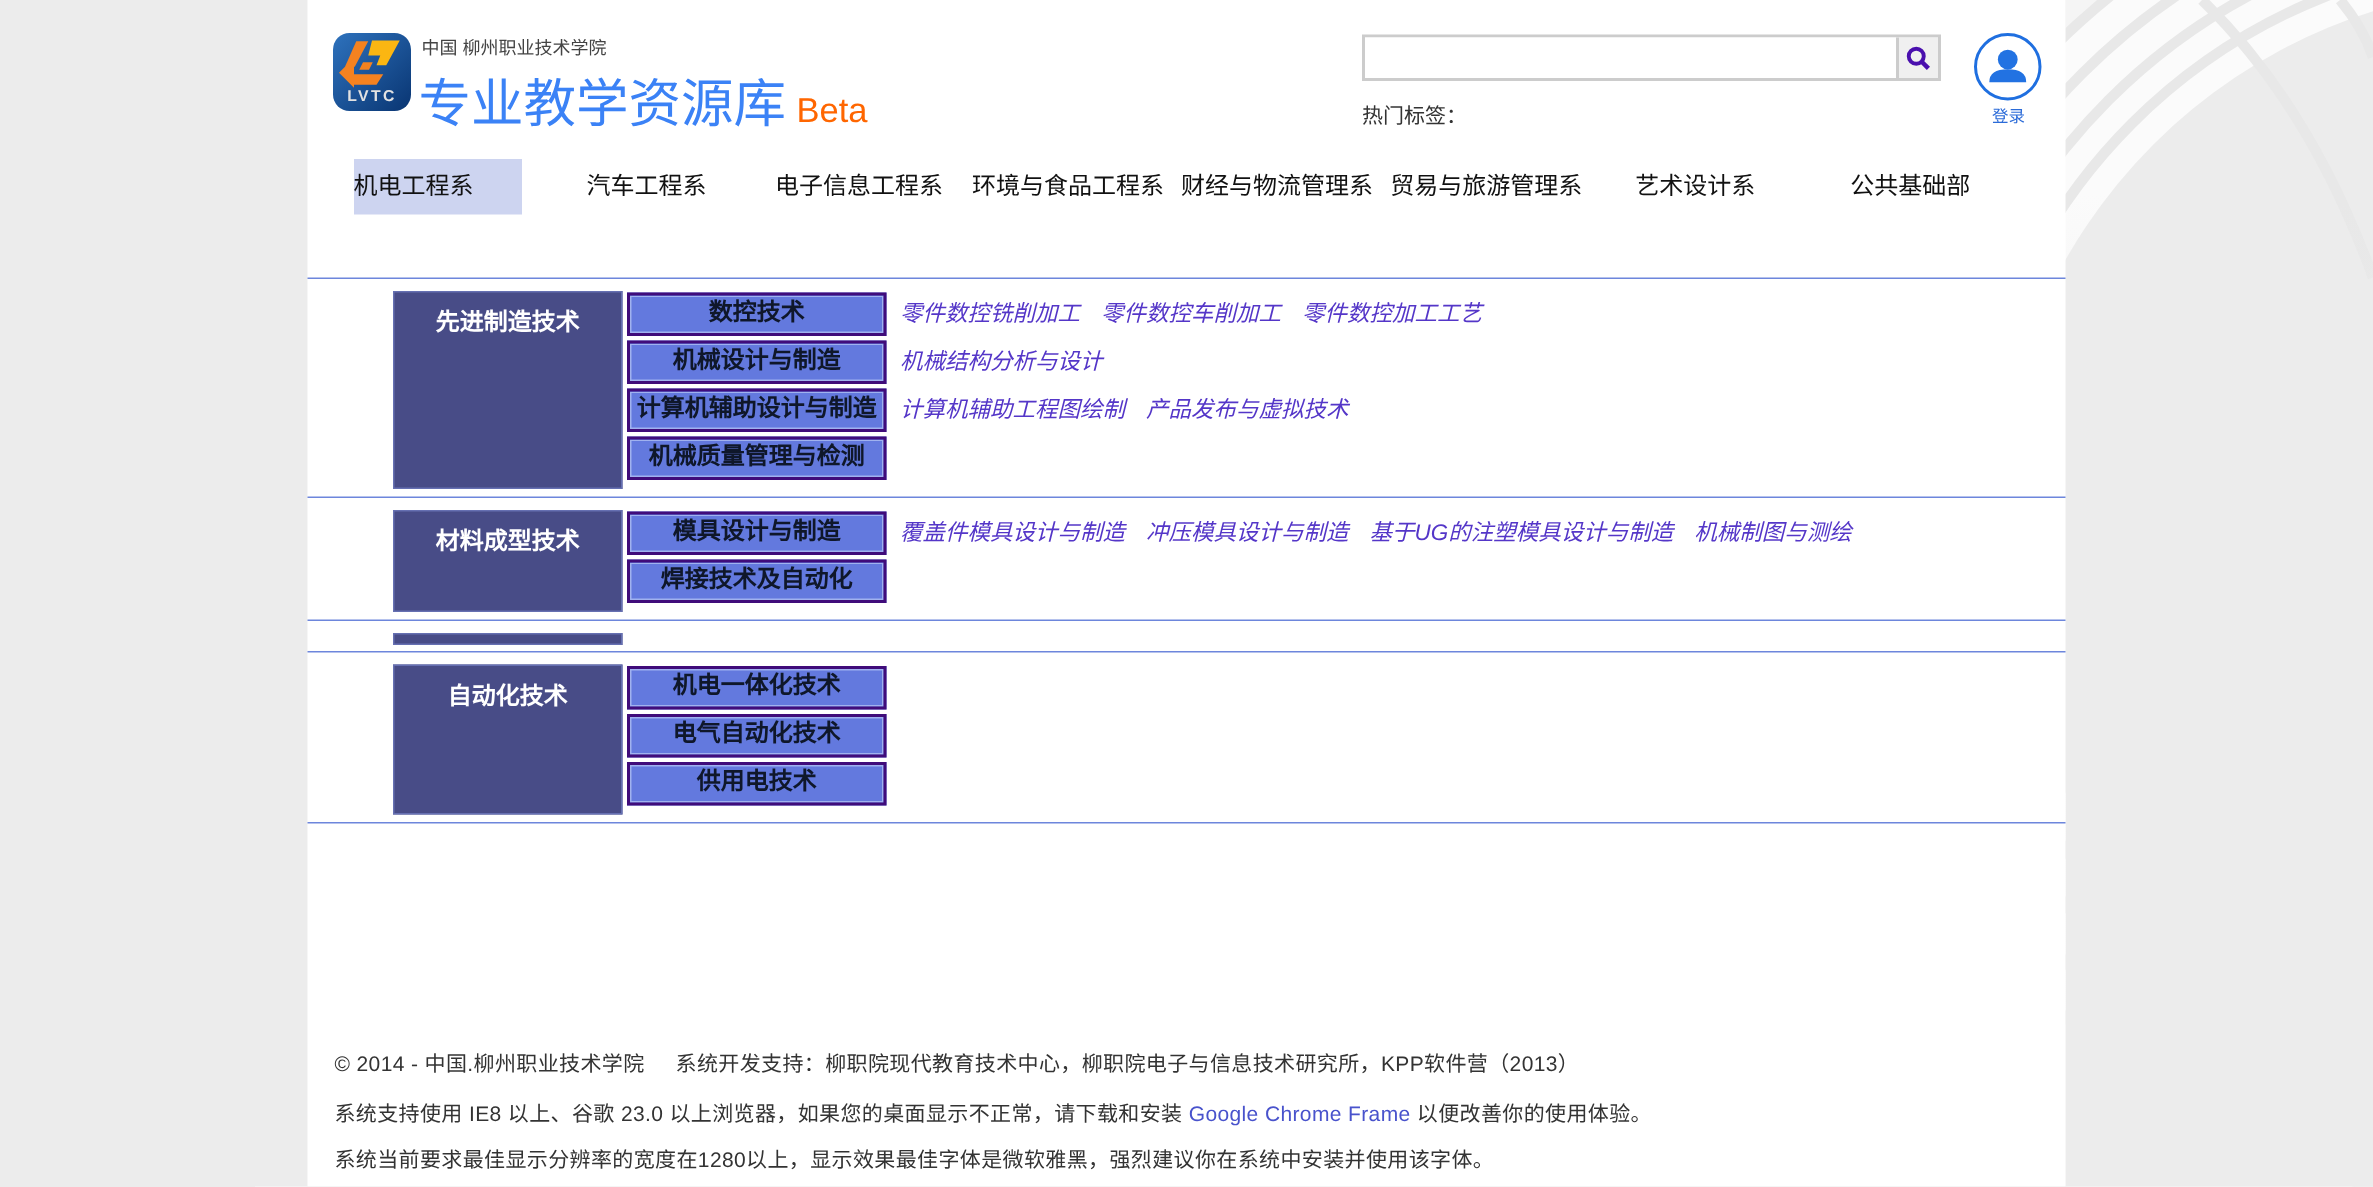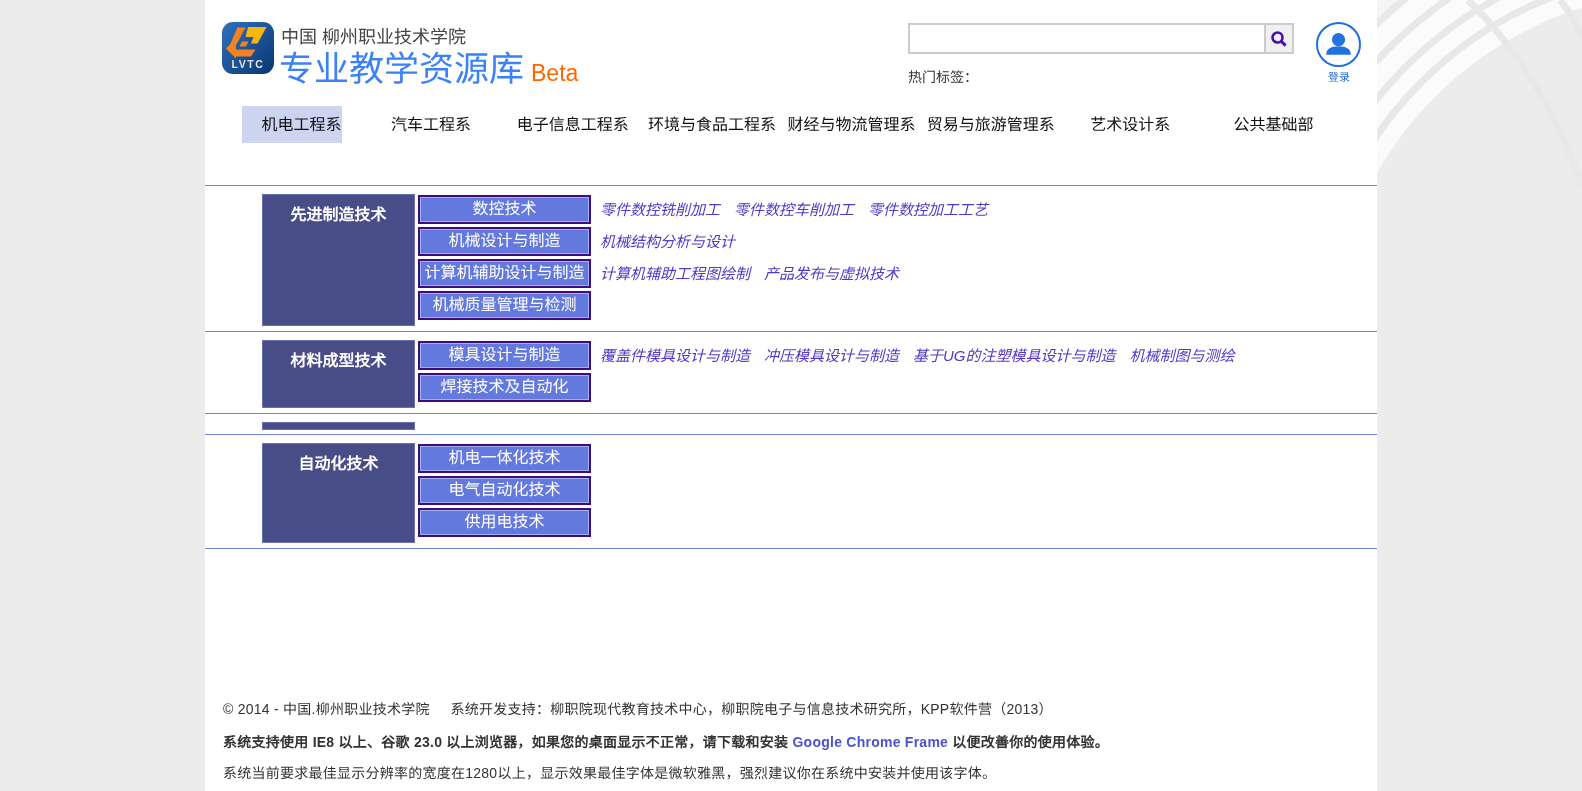--- a/index.html
+++ b/index.html
@@ -1,41 +1,41 @@
 <!DOCTYPE html>
 <html lang="zh-CN"><head>
 <meta charset="utf-8">
 <title>专业教学资源库</title>
 <style>
 html,body{margin:0;padding:0;}
 body{width:1582px;height:791px;overflow:hidden;background:#ececec;font-family:"Liberation Sans",sans-serif;position:relative;}
 #bg{position:absolute;left:0;top:0;}
 .panel{position:absolute;left:205px;top:0;width:1172px;height:791px;background:#ffffff;}
 .logo{position:absolute;left:17px;top:22px;width:52px;height:52px;}
-.brand1{position:absolute;left:76px;top:22px;font-size:18px;color:#444;}
+.brand1{position:absolute;left:76px;top:22px;font-size:12px;color:#444;}
 .brand2{position:absolute;left:74px;top:40px;white-space:nowrap;}
 .brand2 .t{font-size:35px;color:#3b82f6;}
 .brand2 .beta{font-size:23px;color:#ff6600;margin-left:7px;}
 .searchwrap{position:absolute;left:703px;top:23px;width:382px;height:27px;border:2px solid #cccccc;display:flex;background:#fff;}
 .searchwrap input{flex:1;border:none;outline:none;height:100%;font-size:14px;padding:0 6px;}
 .sbtn{width:26px;border-left:2px solid #cccccc;background:#f0f0f0;display:flex;align-items:center;justify-content:center;}
 .hottags{position:absolute;left:703px;top:66px;font-size:14px;color:#333;}
 .logincircle{position:absolute;left:1111px;top:22px;width:41px;height:41px;border:2.5px solid #1f6fe0;border-radius:50%;background:#fff;}
 .loginlabel{position:absolute;left:1104px;top:68px;width:60px;text-align:center;font-size:11px;color:#2b6bd8;}
 .nav{position:absolute;top:106px;left:0;width:100%;height:37px;}
 .nav .it{position:absolute;top:0;height:37px;line-height:37px;font-size:16px;color:#111;white-space:nowrap;transform:translateX(-50%);}
-.nav .it.act{background:#cdd4f0;width:100px;text-align:right;}
+.nav .it.act{background:#cdd4f0;width:112px;text-align:left;}
 .sections{position:absolute;top:185px;left:0;width:1172px;border-radius:32px;}
 .sec{border-top:1px solid #6d86dc;padding:9px 0 11px 0;position:relative;}
 .endline{border-top:1px solid #6d86dc;}
 .cat{position:absolute;left:57px;top:8px;bottom:5px;width:151px;background:#484c87;border:1px solid #6670b2;color:#fff;font-size:16px;font-weight:bold;text-align:center;padding-top:6px;}
 .rows{margin-left:213px;}
 .row{display:flex;height:29px;margin-bottom:3px;}
 .row:last-child{margin-bottom:0;}
-.btn{width:173px;box-sizing:border-box;height:29px;border:2px solid #400c7a;background:#6379de;box-shadow:inset 0 0 0 1px #a0b2ef;font-size:16px;font-weight:normal;color:#ffffff;text-align:center;line-height:24px;flex:none;}
+.btn{width:173px;box-sizing:border-box;height:29px;border:2px solid #400c7a;background:#6379de;box-shadow:inset 0 0 0 1px #a0b2ef;font-size:16px;font-weight:bold;color:#0f172a;text-align:center;line-height:24px;flex:none;}
 .lnks{margin-left:9px;line-height:29px;font-size:15px;white-space:nowrap;}
 .lnks a{color:#5436c8;text-decoration:none;margin-right:14px;font-style:italic;}
 .footer p{position:absolute;left:18px;margin:0;font-size:14px;color:#333;white-space:nowrap;letter-spacing:0.25px;}
 .footer a{color:#4953cc;text-decoration:none;}
 </style>
 </head>
 <body>
 <svg id="bg" width="1582" height="791" xmlns="http://www.w3.org/2000/svg">
 <defs>
 <linearGradient id="fade" x1="0" y1="130" x2="0" y2="440" gradientUnits="userSpaceOnUse">
@@ -147,16 +147,16 @@
           </div>
         <div class="row">
             <div class="btn">供用电技术</div>
           </div>
       </div>
     </div>
     <div class="endline"></div>
   </div>
   <div class="footer">
     <p style="top:698px;">© 2014 - 中国.柳州职业技术学院&nbsp;&nbsp;&nbsp;&nbsp;&nbsp;系统开发支持：柳职院现代教育技术中心，柳职院电子与信息技术研究所，KPP软件营（2013）</p>
-    <p style="top:731px;font-weight:bold;">系统支持使用 IE8 以上、谷歌 23.0 以上浏览器，如果您的桌面显示不正常，请下载和安装 <a>Google Chrome Frame</a> 以便改善你的使用体验。</p>
+    <p style="top:731px;">系统支持使用 IE8 以上、谷歌 23.0 以上浏览器，如果您的桌面显示不正常，请下载和安装 <a>Google Chrome Frame</a> 以便改善你的使用体验。</p>
     <p style="top:762px;">系统当前要求最佳显示分辨率的宽度在1280以上，显示效果最佳字体是微软雅黑，强烈建议你在系统中安装并使用该字体。</p>
   </div>
 </div>
 
 </body></html>

